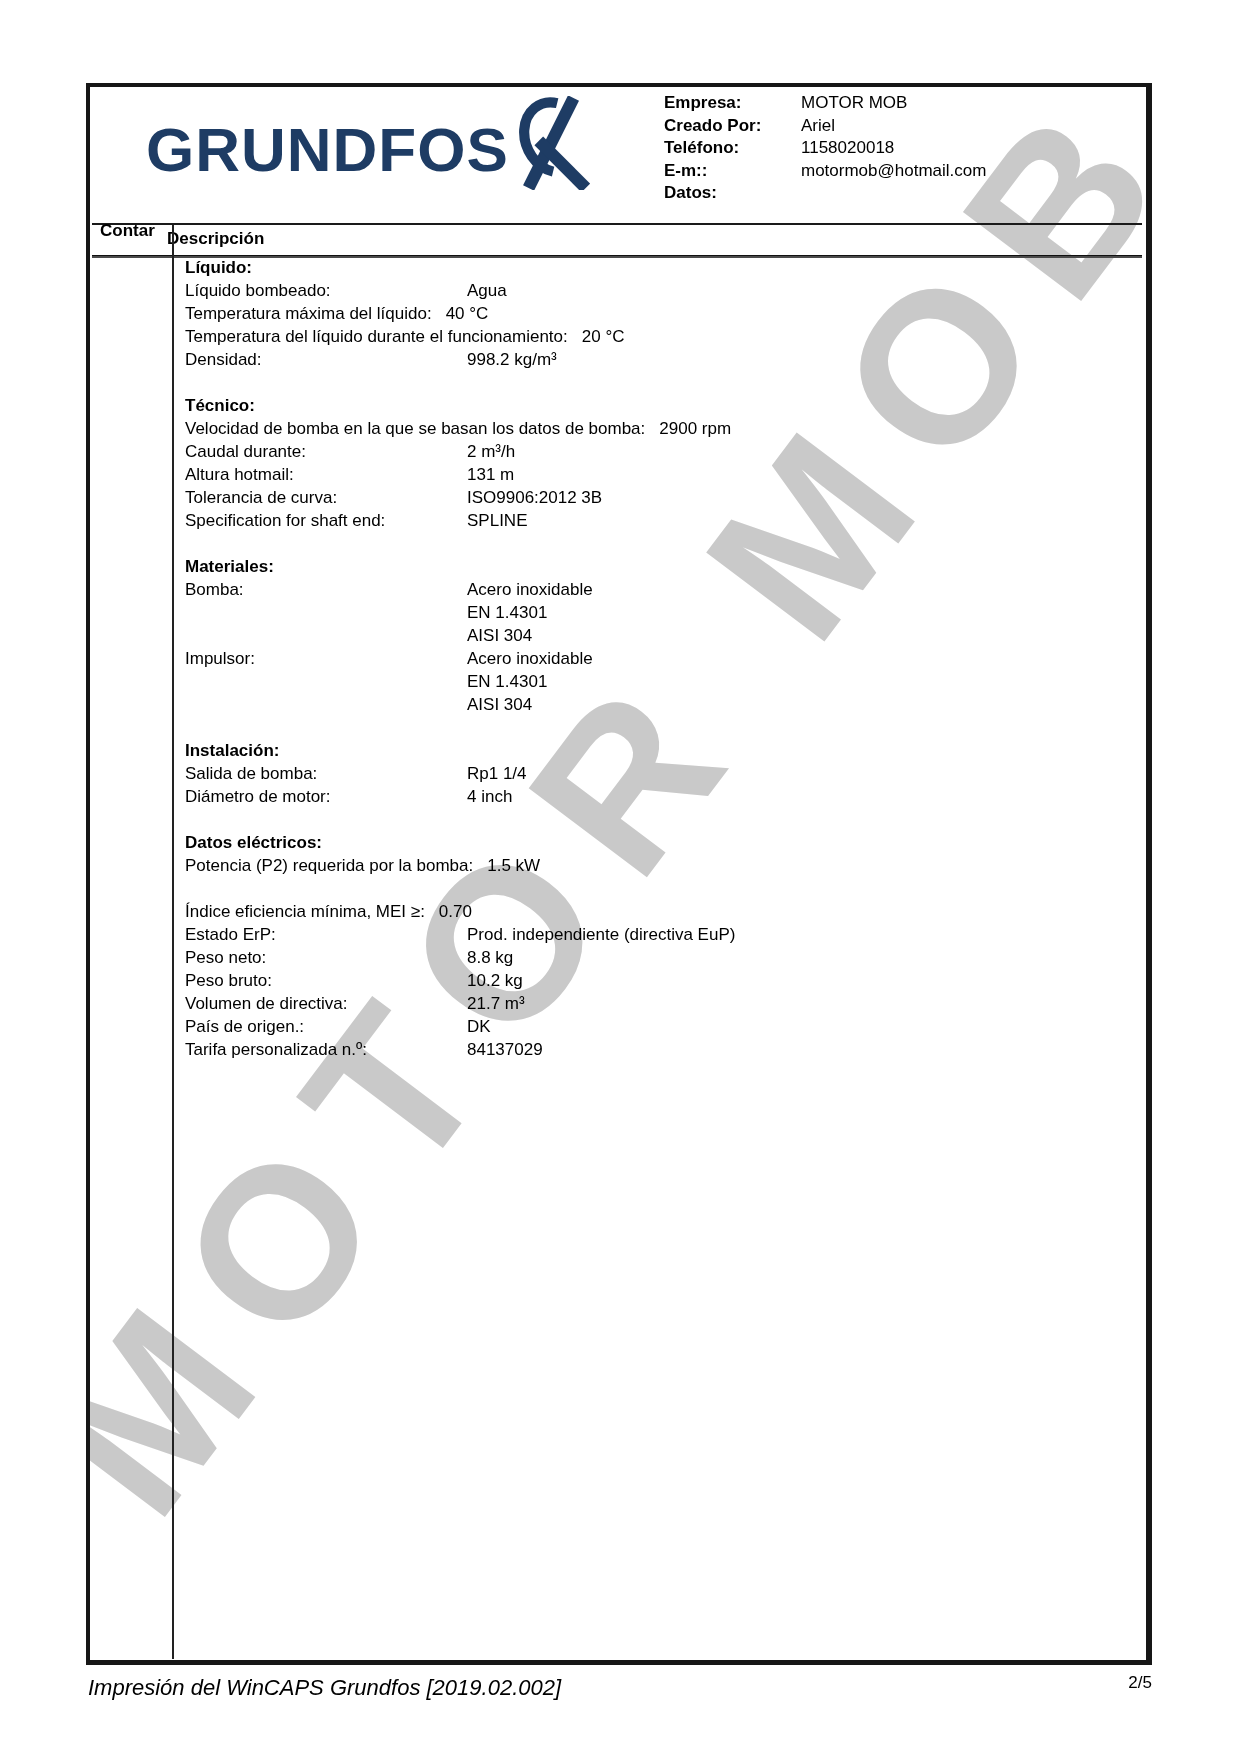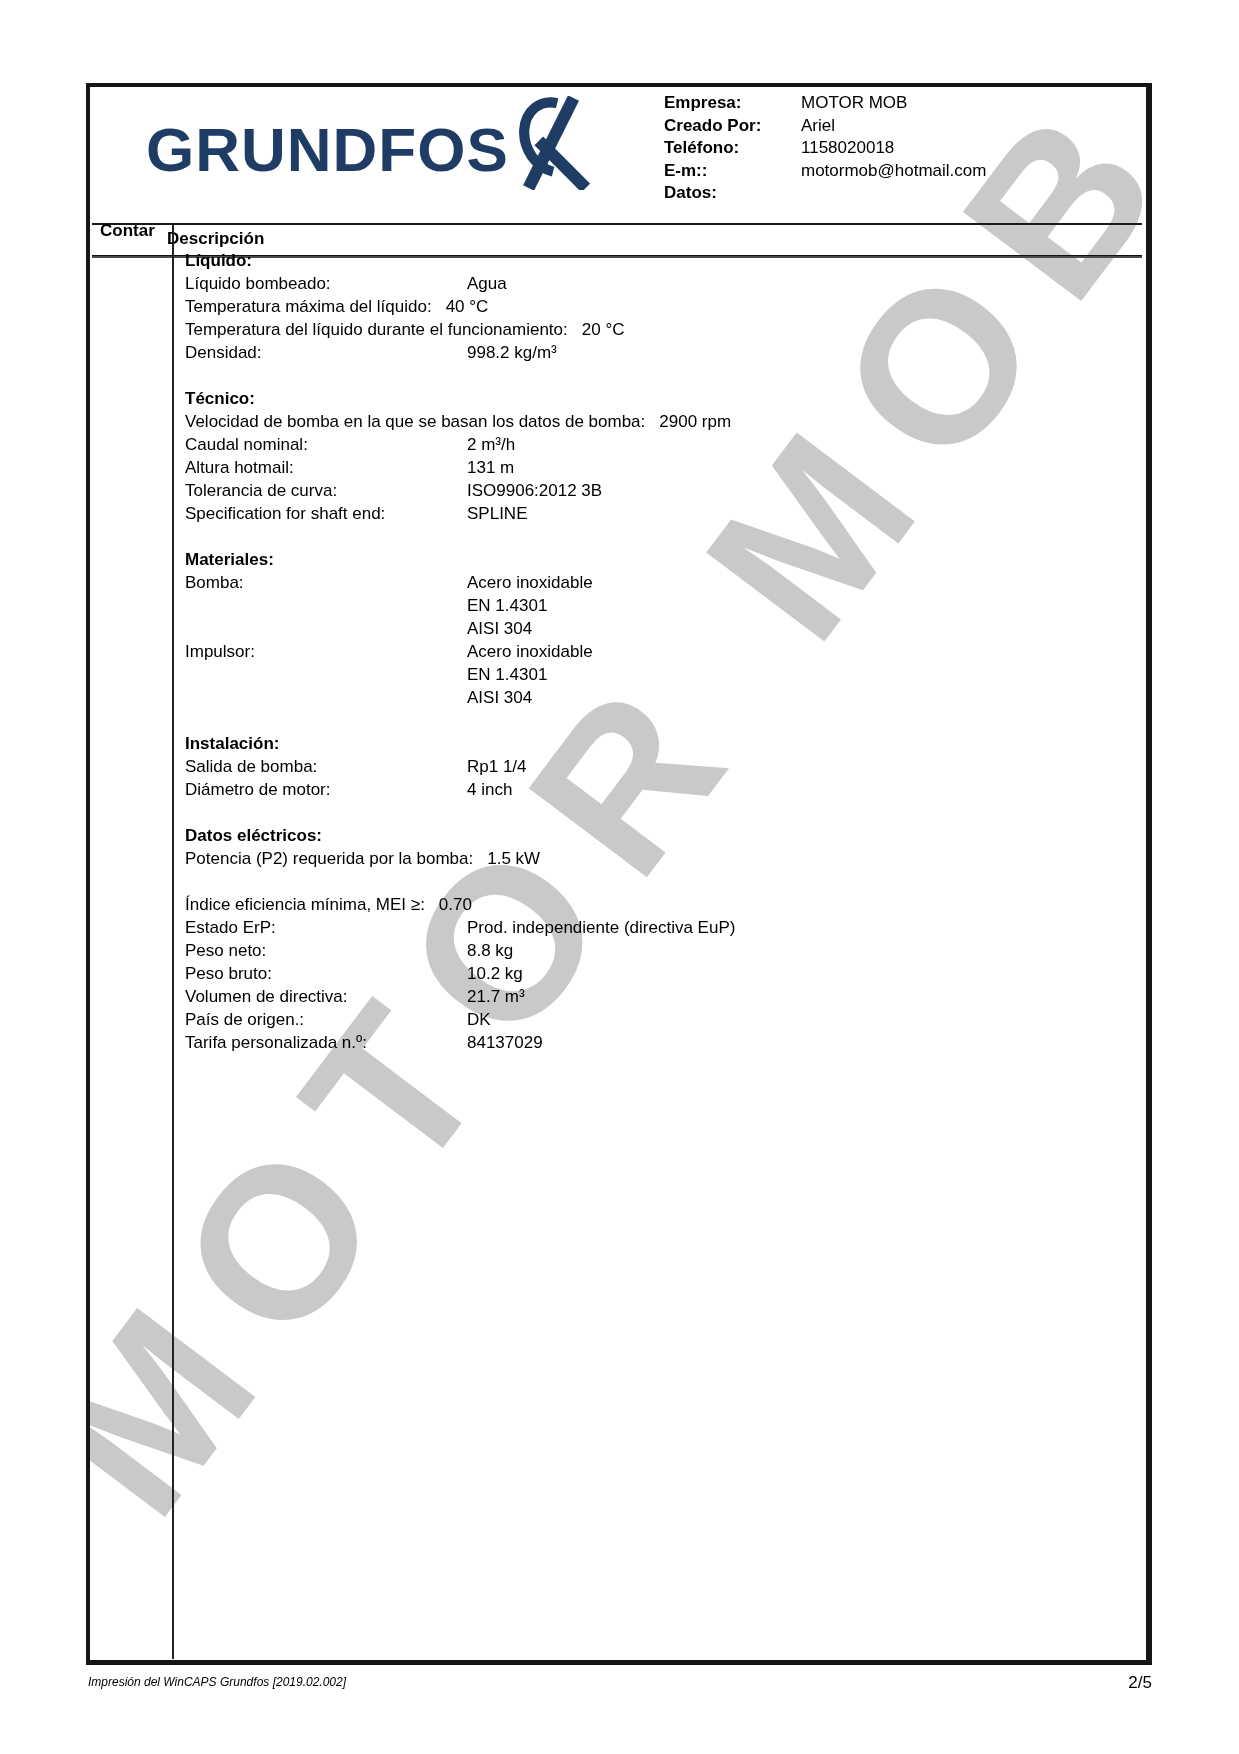--- a/index.html
+++ b/index.html
@@ -53,28 +53,28 @@
   .hline2{position:absolute;left:92px;top:255px;width:1050px;height:3px;background:#4a4a4a;border-top:1px solid #111;box-sizing:border-box;}
   .vline{position:absolute;left:172px;top:225px;width:2px;height:1434px;background:#222;}
   .th1{position:absolute;left:100px;top:221px;font-size:17px;font-weight:bold;}
   .th2{position:absolute;left:167px;top:229px;font-size:17px;font-weight:bold;}
   
   .content{
     position:absolute;left:185px;top:239px;width:940px;
     font-size:17px;line-height:23px;
   }
   .section{margin-top:23px;}
-  .section:first-child{margin-top:10px;}
+  .section:first-child{margin-top:17px;}
   .section-title{font-weight:bold;}
   .row{white-space:nowrap;}
   .row.cols .lbl{display:inline-block;width:282px;vertical-align:top;}
   .row.inline .lbl{display:inline-block;margin-right:14px;}
   .row .val{display:inline-block;}
   
-  .footer-left{position:absolute;left:88px;top:1675px;font-size:12px;font-style:italic;}
+  .footer-left{position:absolute;left:88px;top:1675px;font-size:22px;font-style:italic;}
   .footer-right{position:absolute;left:1090px;top:1673px;width:62px;text-align:right;font-size:17px;}
 </style>
 </head>
 <body>
 
 <div class="page">
 
   <div class="wm-clip">
     <div class="watermark">MOTOR MOB</div>
   </div>
@@ -136,21 +136,21 @@
           <span class="lbl">Densidad:</span><span class="val">998.2 kg/m³</span>
         </div>
       </div>
 
       <div class="section">
         <div class="section-title">Técnico:</div>
         <div class="row inline">
           <span class="lbl">Velocidad de bomba en la que se basan los datos de bomba:</span><span class="val">2900 rpm</span>
         </div>
         <div class="row cols">
-          <span class="lbl">Caudal nominal:</span><span class="val">2 m³/h</span>
+          <span class="lbl">Caudal durante:</span><span class="val">2 m³/h</span>
         </div>
         <div class="row cols">
           <span class="lbl">Altura hotmail:</span><span class="val">131 m</span>
         </div>
         <div class="row cols">
           <span class="lbl">Tolerancia de curva:</span><span class="val">ISO9906:2012 3B</span>
         </div>
         <div class="row cols">
           <span class="lbl">Specification for shaft end:</span><span class="val">SPLINE</span>
         </div>

